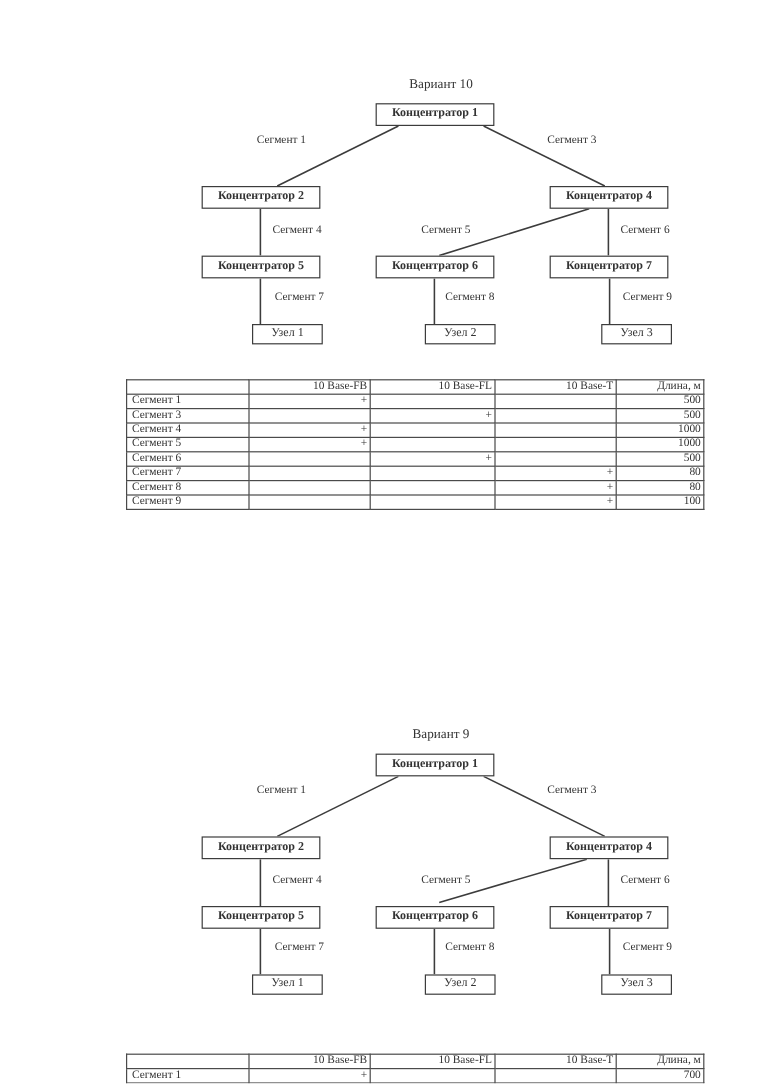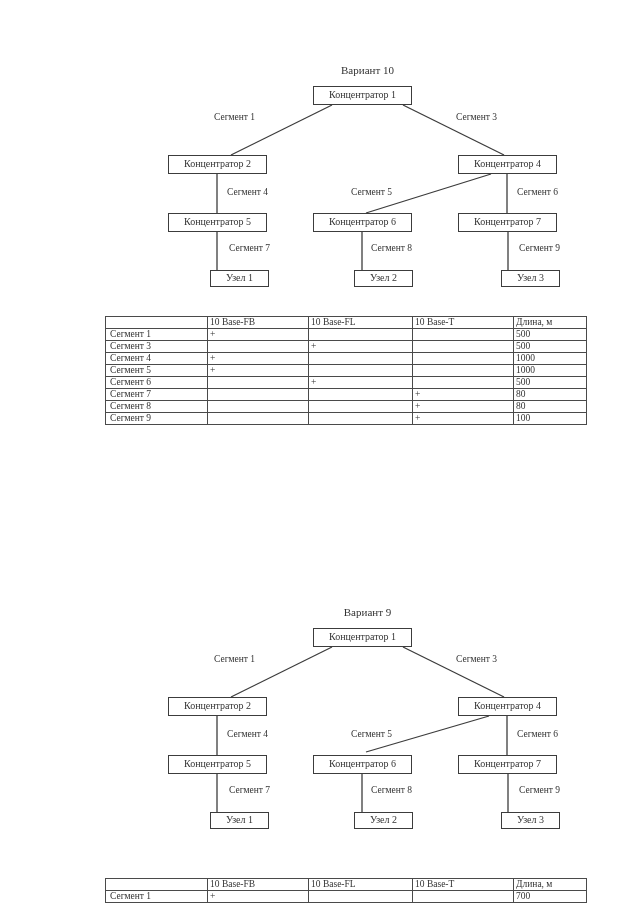--- a/index.html
+++ b/index.html
@@ -12,32 +12,32 @@
   #d2 { top:602px; }
   .wires { position:absolute; left:0; top:0; }
   .dtitle {
     position:absolute; left:315px; top:4px; width:105px; text-align:center;
     font-size:11px; color:#333;
   }
   .dbox {
     position:absolute; box-sizing:border-box; background:#fff;
     border:1.4px solid #3c3c3c; text-align:center; font-size:10px; color:#333;
   }
-  .hub  { width:99px; height:19px; line-height:16px; }
+  .hub  { width:99px; height:19px; line-height:16px;font-weight:bold; }
   .node { width:59px; height:17px; line-height:14px;margin-left:22px; }
   .seg  { position:absolute; font-size:9.5px; color:#333; white-space:nowrap; }
   table.cfg {
     position:absolute; left:105px; width:481px; border-collapse:collapse;
     table-layout:fixed; font-size:9.5px; color:#333;
   }
   #t1 { top:316px; }
   #t2 { top:878px; }
   .cfg td {
     border:1px solid #4a4a4a; height:11px; line-height:11px;
-    padding:0 2px; text-align:left; overflow:hidden; white-space:nowrap;
+    padding:0 2px; text-align:right; overflow:hidden; white-space:nowrap;
   }
   .cfg td.lbl { text-align:left; padding-left:4px; }
 </style>
 </head>
 <body>
 
 <div class="page">
 
   <div class="diagram" id="d1">
     <svg class="wires" width="638" height="240" viewBox="0 0 638 240">

